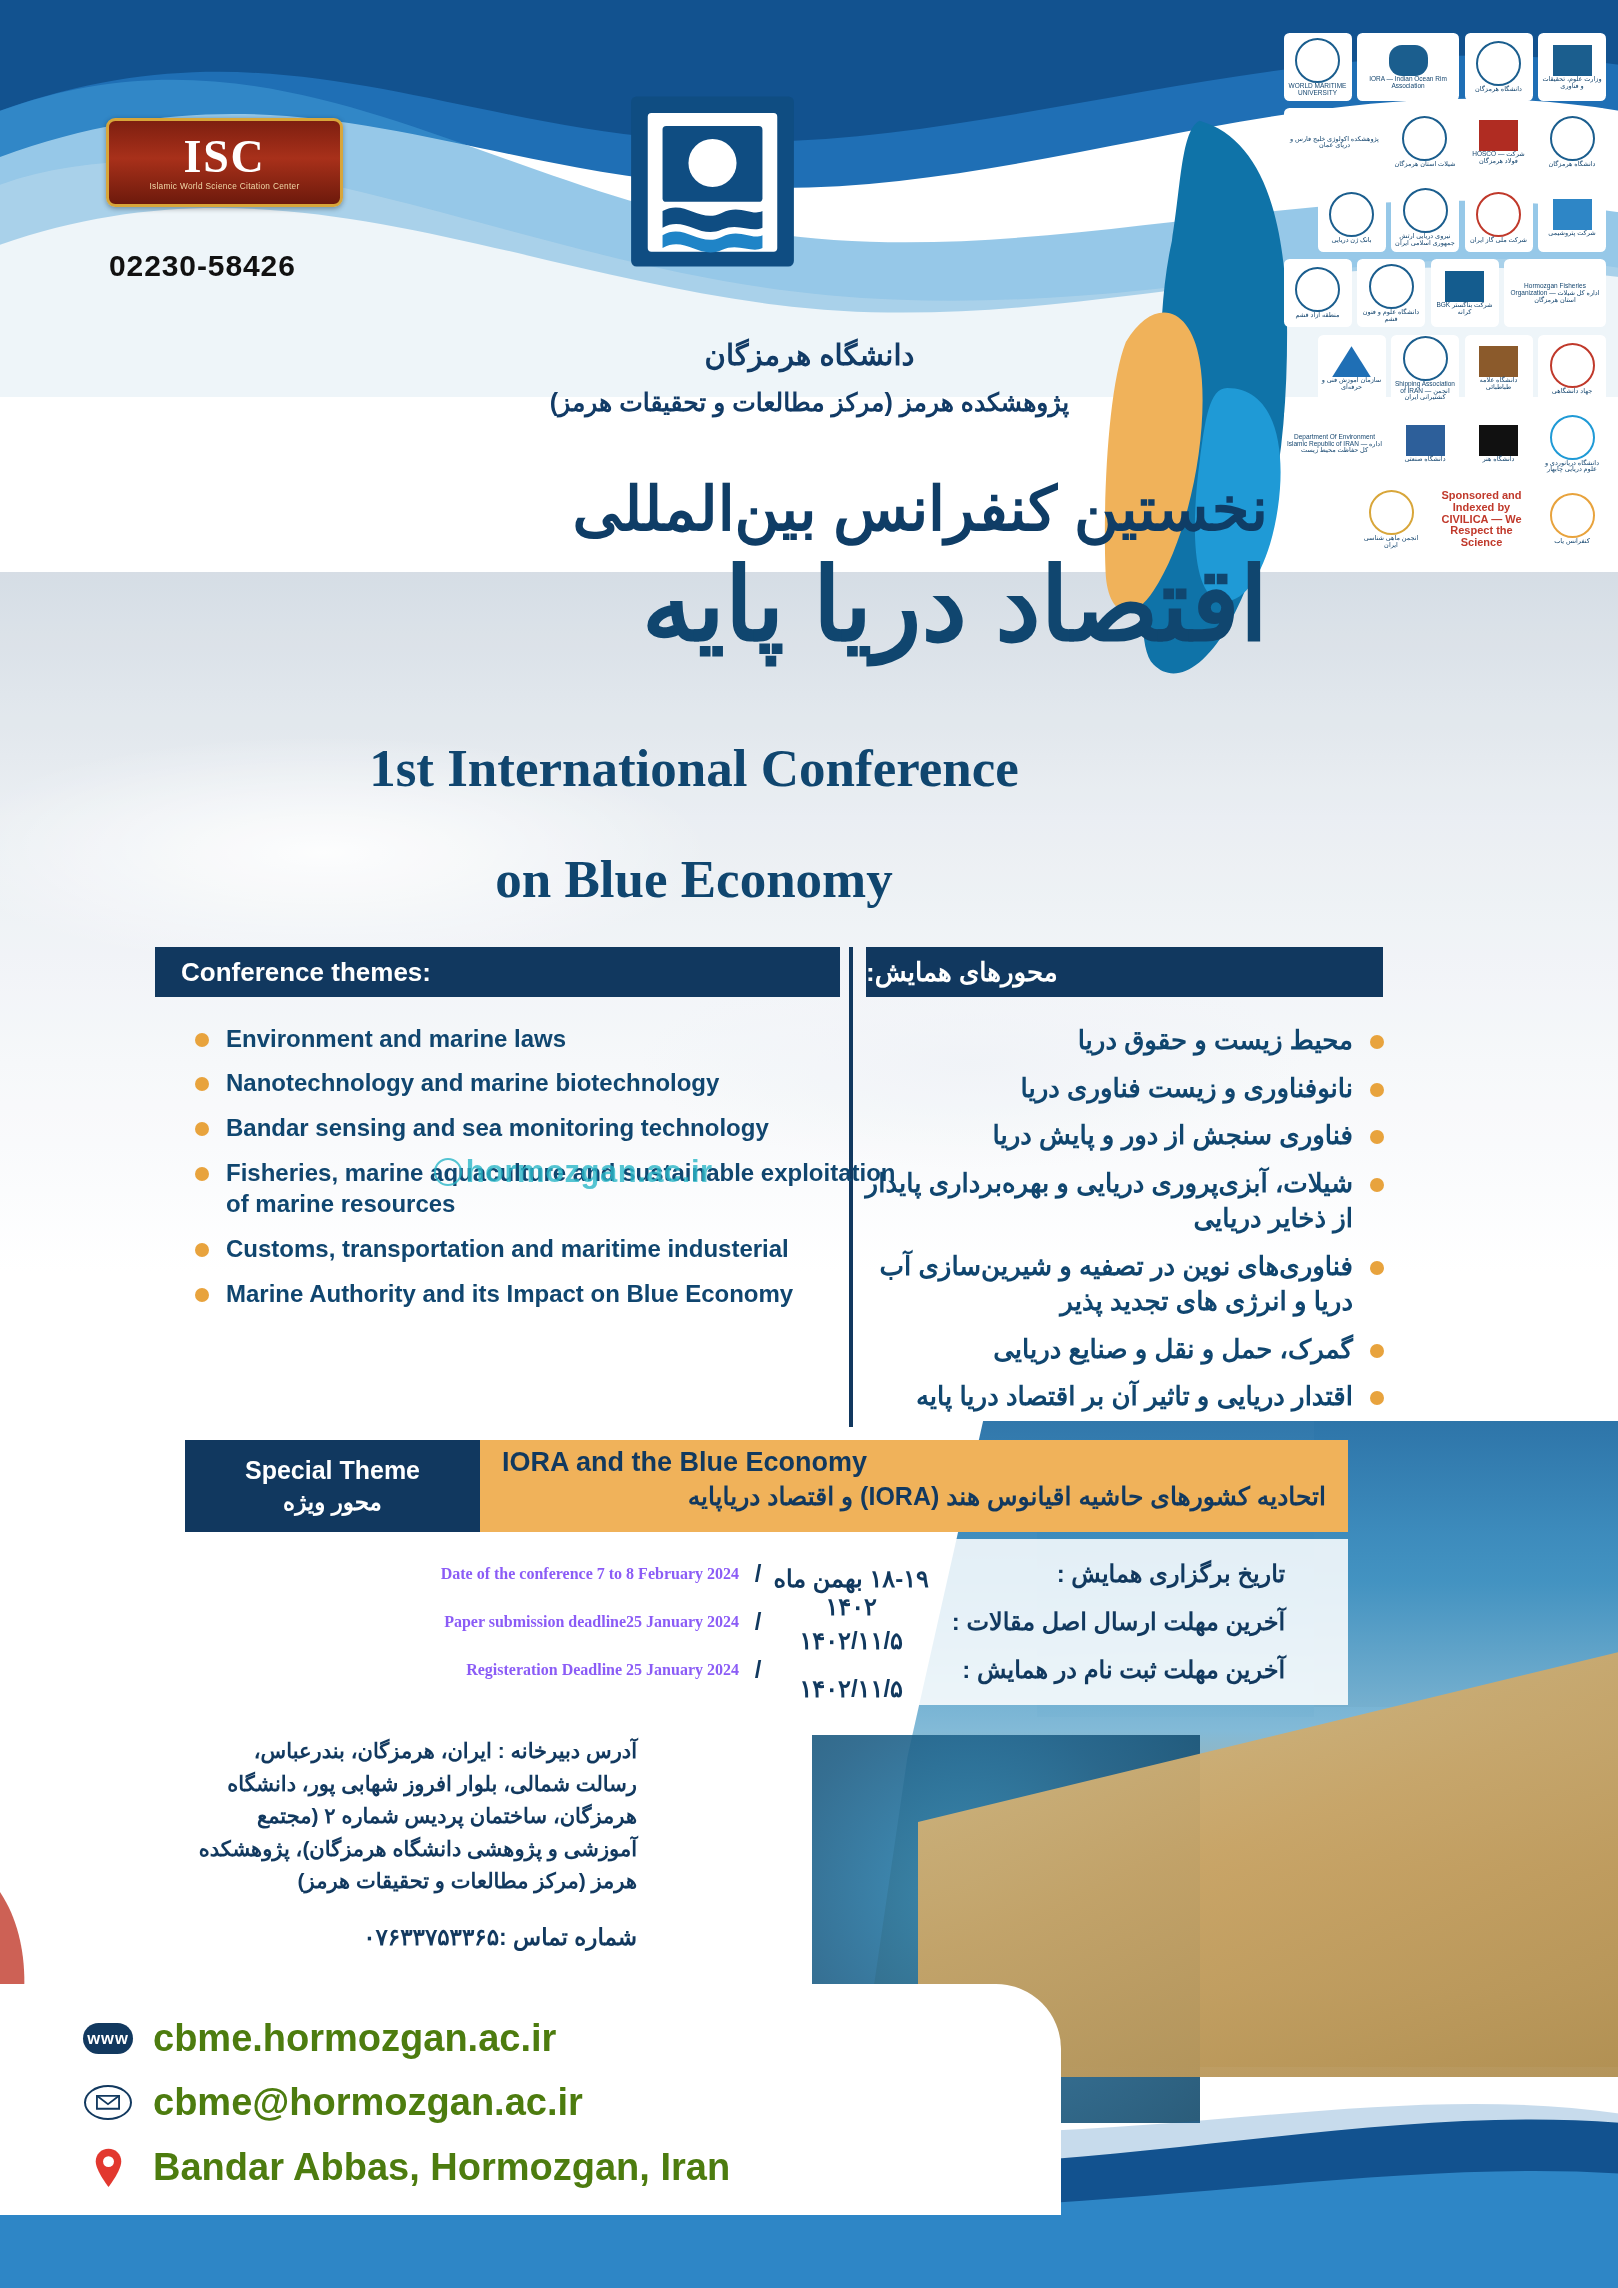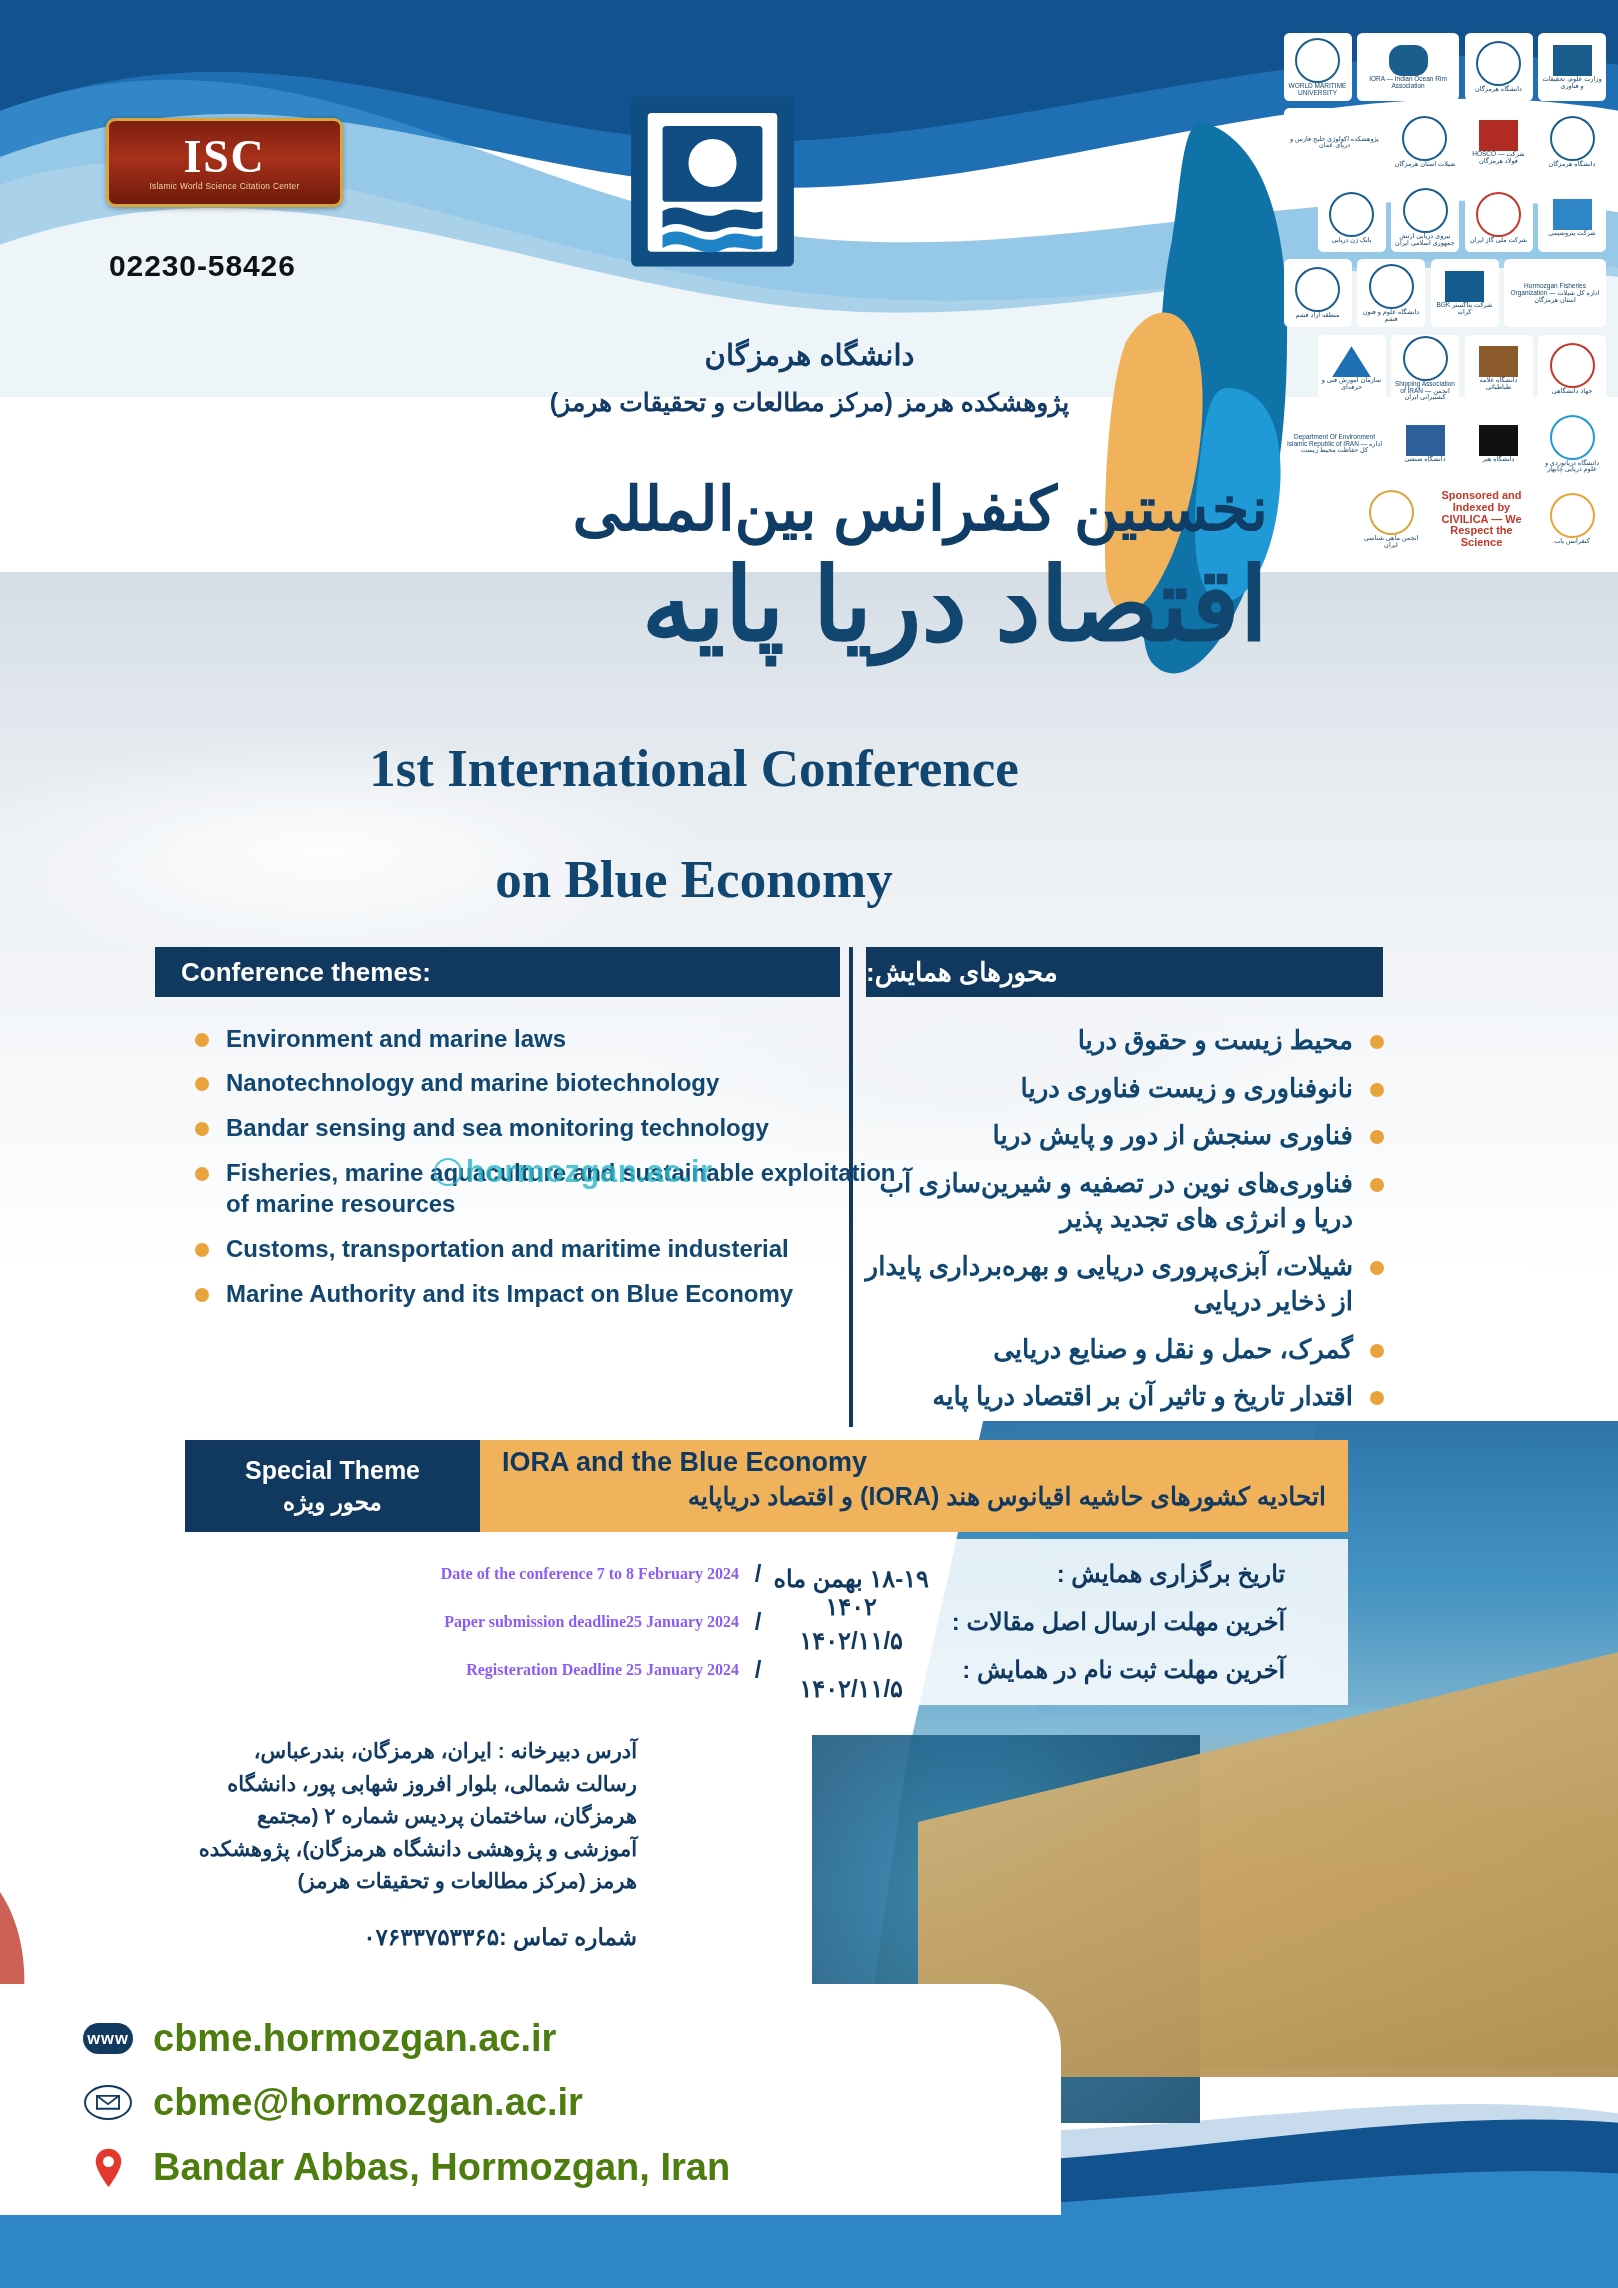--- a/index.html
+++ b/index.html
@@ -454,24 +454,24 @@
     <li>Bandar sensing and sea monitoring technology</li>
     <li>Fisheries, marine aquaculture and sustainable exploitation of marine resources</li>
     <li>Customs, transportation and maritime industerial</li>
     <li>Marine Authority and its Impact on Blue Economy</li>
   </ul>
 
   <ul class="list-fa">
     <li>محیط زیست و حقوق دریا</li>
     <li>نانوفناوری و زیست فناوری دریا</li>
     <li>فناوری سنجش از دور و پایش دریا</li>
+    <li>شیلات، آبزی‌پروری دریایی و بهره‌برداری پایدار از ذخایر دریایی</li>
     <li>فناوری‌های نوین در تصفیه و شیرین‌سازی آب دریا و انرژی های تجدید پذیر</li>
-    <li>شیلات، آبزی‌پروری دریایی و بهره‌برداری پایدار از ذخایر دریایی</li>
     <li>گمرک، حمل و نقل و صنایع دریایی</li>
-    <li>اقتدار تاریخ و تاثیر آن بر اقتصاد دریا پایه</li>
+    <li>اقتدار دریایی و تاثیر آن بر اقتصاد دریا پایه</li>
   </ul>
 
   <div class="watermark">
     <span class="globe"></span><span>hormozgan.ac.ir</span>
   </div>
 
   <div class="special-left">
     <div class="en">Special Theme</div>
     <div class="fa">محور ویژه</div>
   </div>

